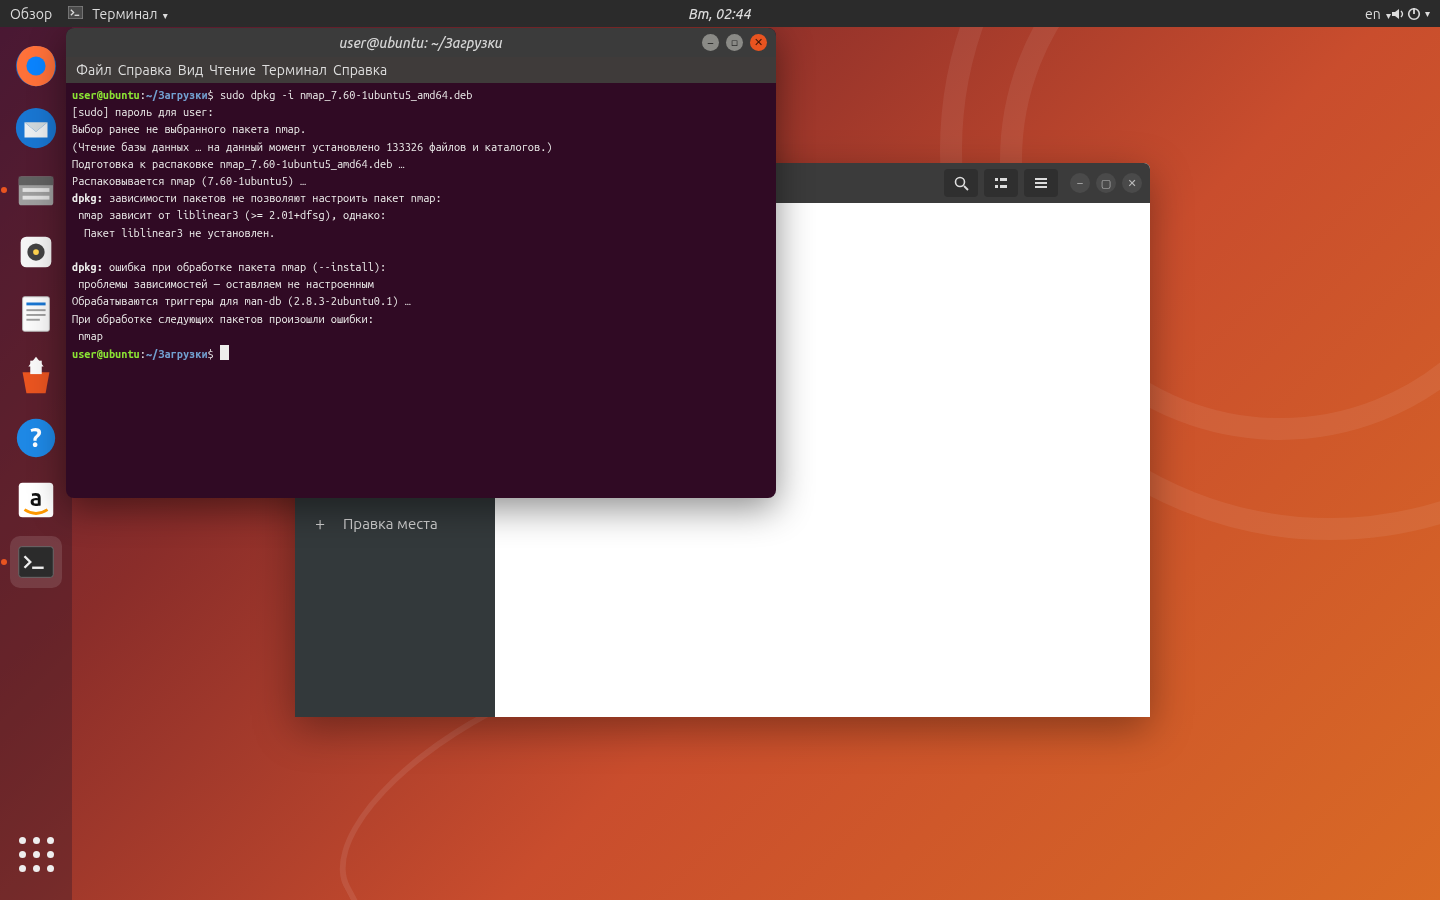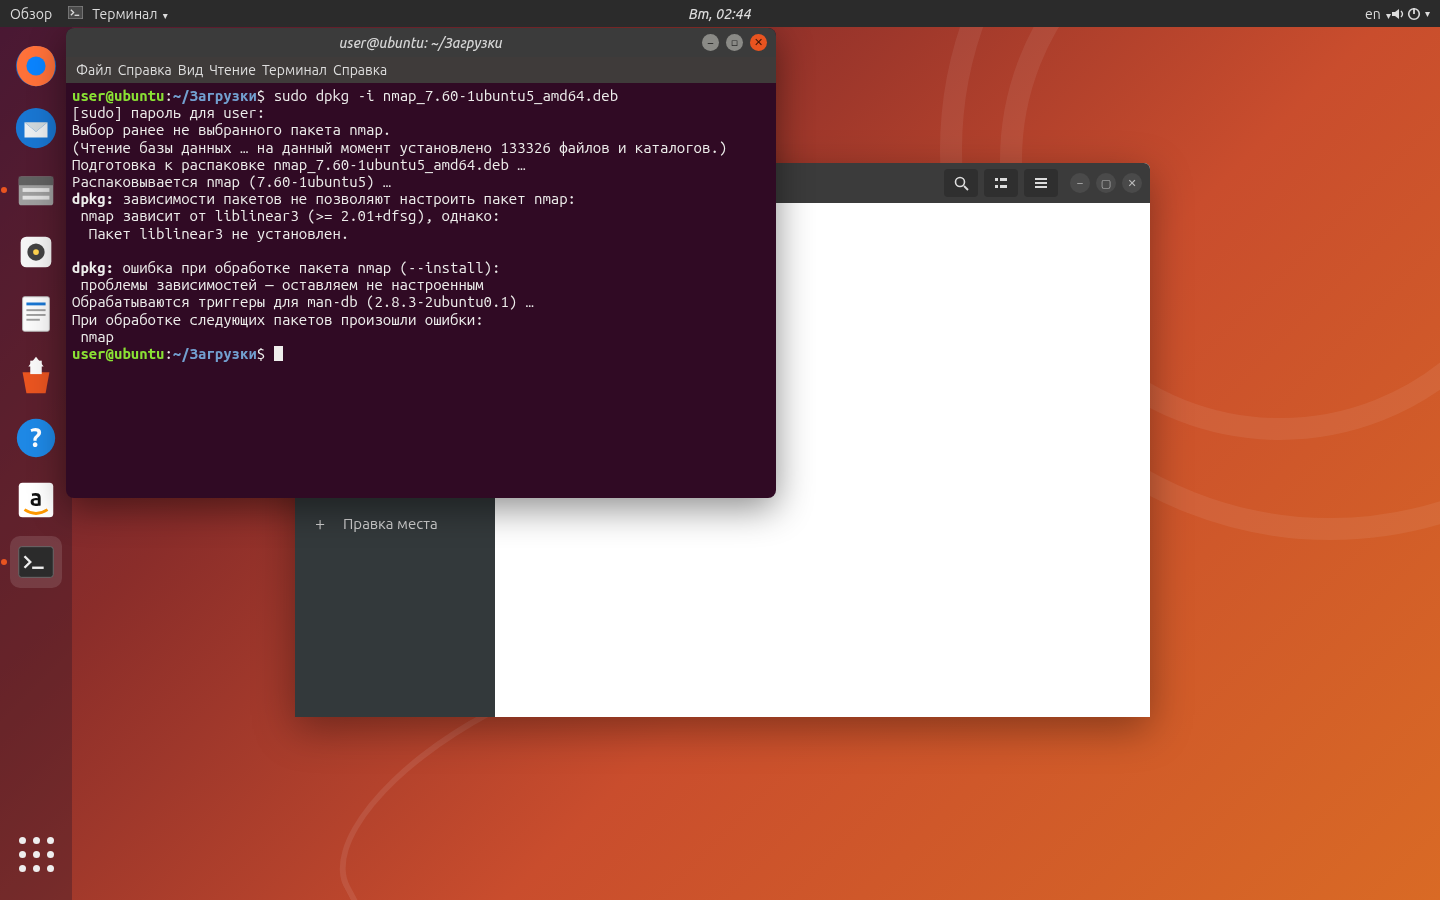--- a/index.html
+++ b/index.html
@@ -85,21 +85,21 @@
 .term-circle { width: 17px; height: 17px; border-radius:50%; display:flex; align-items:center; justify-content:center; font-size:11px; }
 .term-min { background:#8a8a86; color:#2a2a2a; }
 .term-max { background:#8a8a86; color:#2a2a2a; }
 .term-close { background:#e95420; color:#3a1305; }
 .term-menubar {
   height: 26px; background: #3f3b3a; display:flex; align-items:center; gap:6px;
   padding: 0 10px; color:#dedede; font-size:14px;
 }
 .term-body {
   position:absolute; left:0; right:0; top:55px; bottom:0; padding: 4px 6px;
-  font-family: "Ubuntu Mono","DejaVu Sans Mono",monospace; font-size: 15px; line-height: 17.2px;
+  font-family: "Ubuntu Mono","DejaVu Sans Mono",monospace; font-size: 11px; line-height: 17.2px;
   color:#eeeeec; white-space: pre; overflow:hidden;
 }
 .p-green { color:#8ae234; font-weight:bold; }
 .p-blue  { color:#729fcf; font-weight:bold; }
 .p-white { color:#eeeeec; }
 .cursor { display:inline-block; width:9px; height:15px; background:#eeeeec; vertical-align:-2px; }
 
 .nautilus-header .big-spacer { width: 540px; }
 </style>
 </head>

